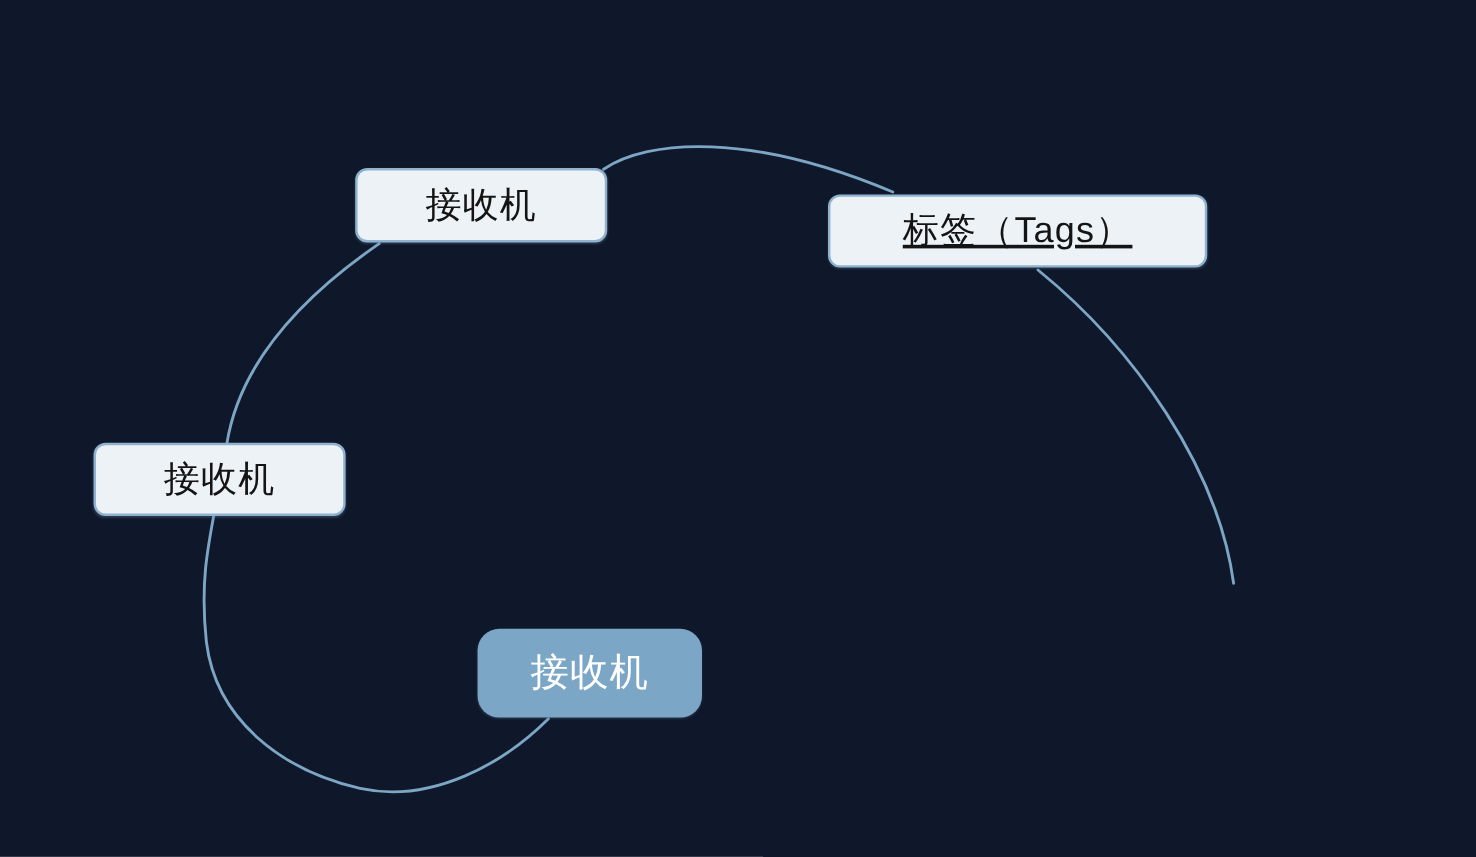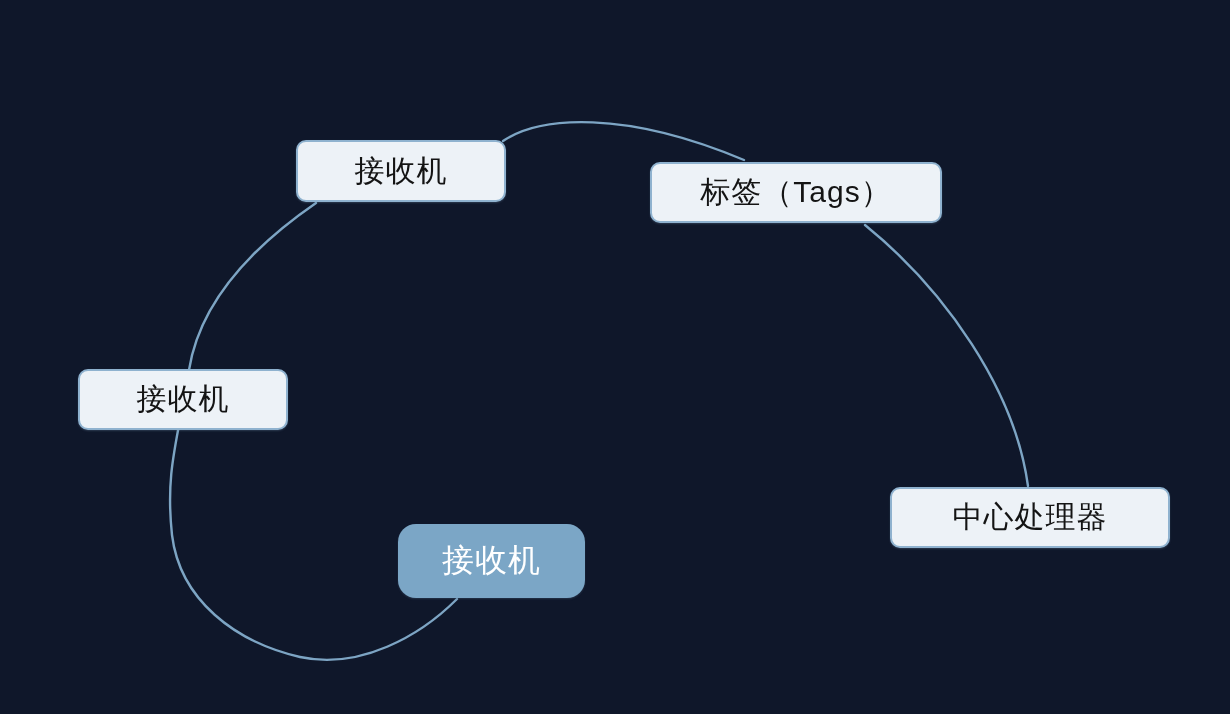--- a/index.html
+++ b/index.html
@@ -51,21 +51,21 @@
   }
   .node.filled {
     background: #7ba6c6;
     border: none;
     border-radius: 18px;
     color: #ffffff;
     font-size: 32px;
     box-shadow: 0 1px 2px rgba(90, 120, 150, 0.30);
   }
   #node-receiver-top       { left: 296px; top: 140px; width: 210px; height: 62px; }
-  #node-tags               { left: 650px; top: 162px; width: 292px; height: 61px; }
+  #node-tags               { left: 690px; top: 162px; width: 316px; height: 61px; text-decoration: underline; }
   #node-receiver-left      { left:  78px; top: 369px; width: 210px; height: 61px; }
   #node-central-processor  { left: 890px; top: 487px; width: 280px; height: 61px; }
   #node-receiver-bottom    { left: 398px; top: 524px; width: 187px; height: 74px; }
 </style>
 </head>
 <body>
 
 <div class="canvas">
 
   <svg class="connectors" viewBox="0 0 1230 714" xmlns="http://www.w3.org/2000/svg">
@@ -73,17 +73,16 @@
     <path d="M 865 225 C 945 290, 1015 390, 1028 486"></path>
     <path d="M 316 203 C 255 245, 200 300, 189 370 C 178 440, 165 470, 172 535 C 180 600, 235 642, 300 657 C 360 670, 420 636, 457 599"></path>
   </svg>
 
   <div class="node light" id="node-receiver-top">接收机</div>
 
   <div class="node light" id="node-tags">标签（Tags）</div>
 
   <div class="node light" id="node-receiver-left">接收机</div>
 
-  <div class="node light" id="node-central-processor">中心处理器</div>
 
   <div class="node filled" id="node-receiver-bottom">接收机</div>
 
 </div>
 
 </body></html>

